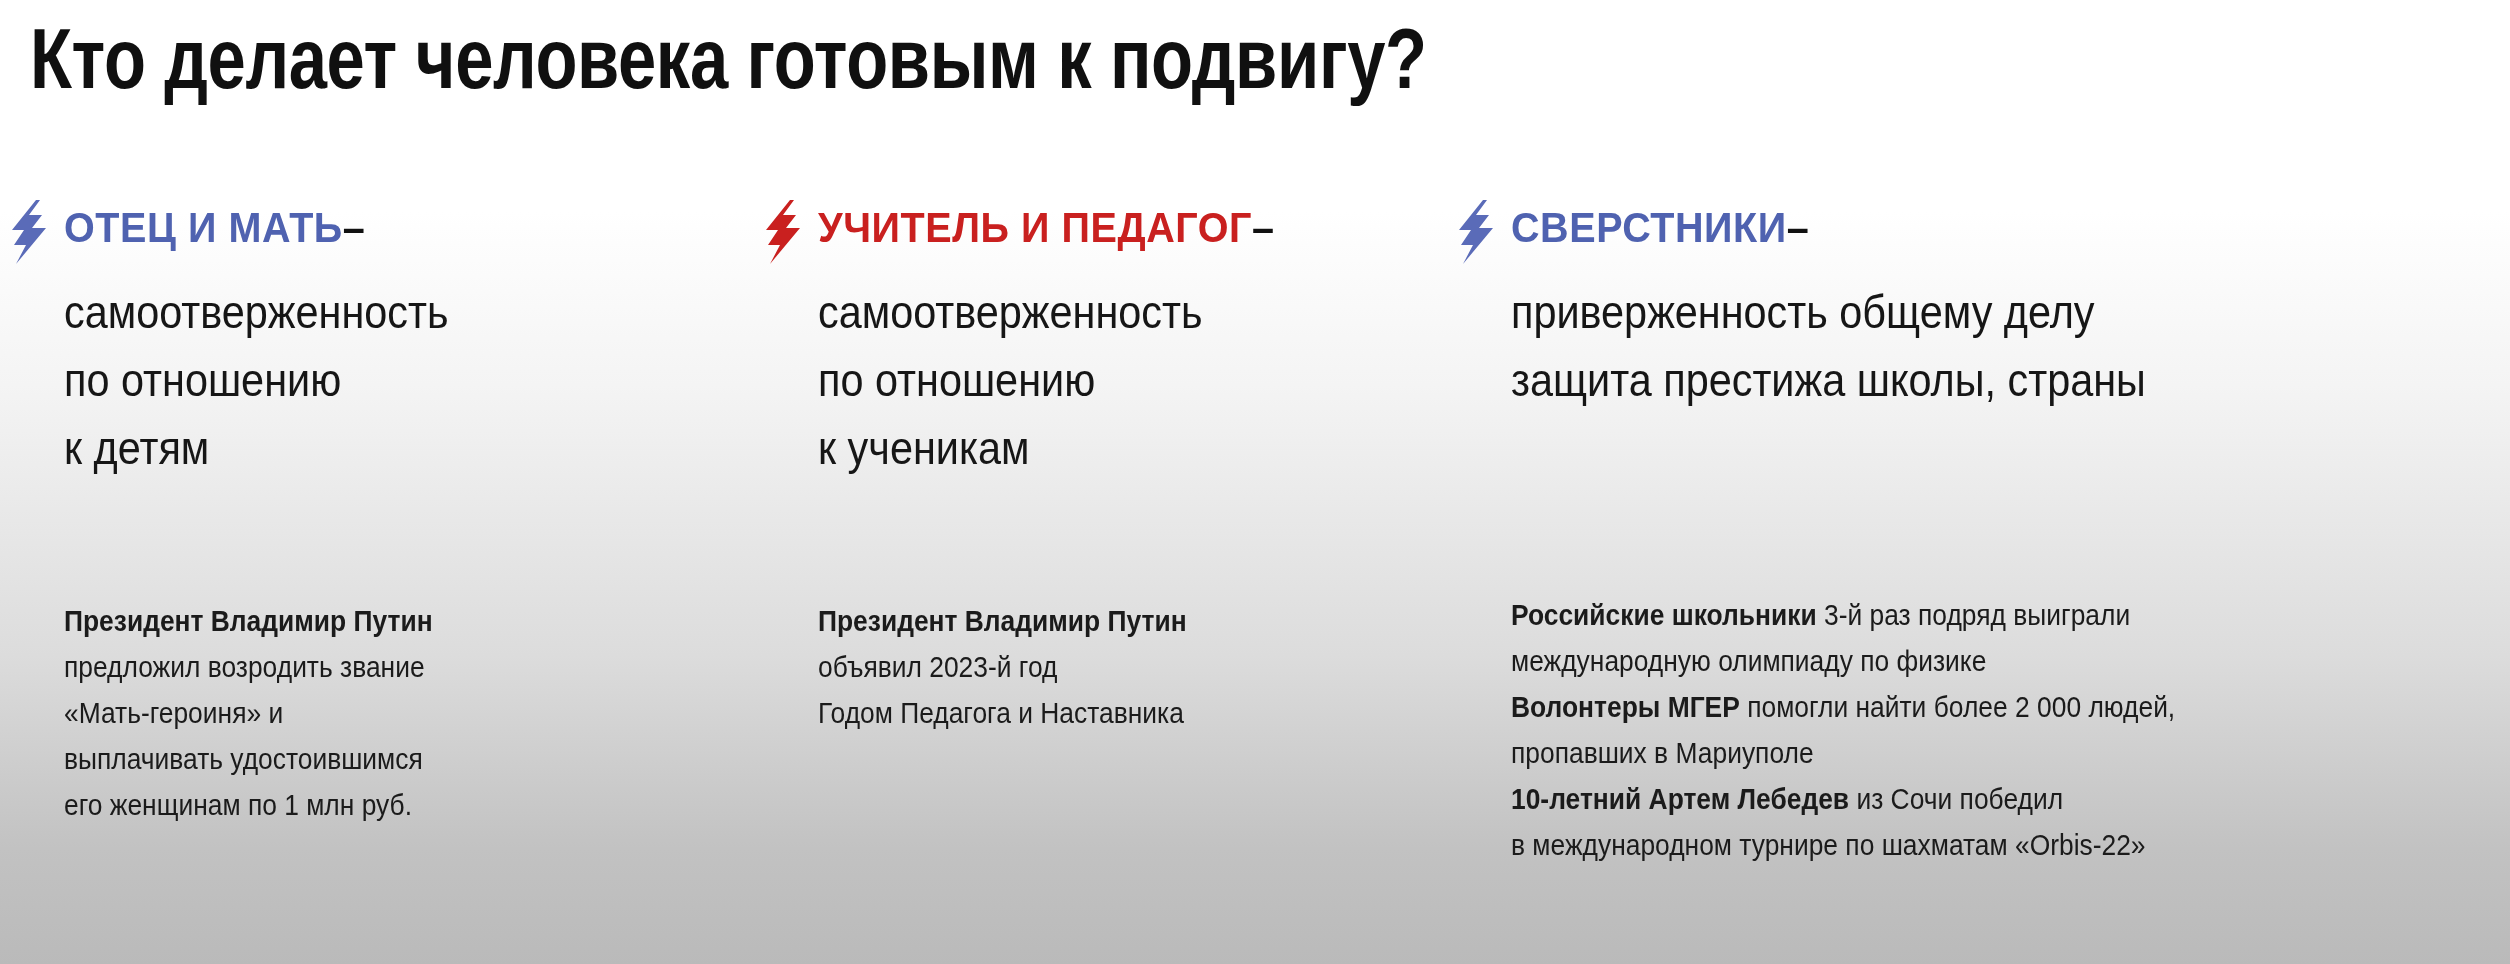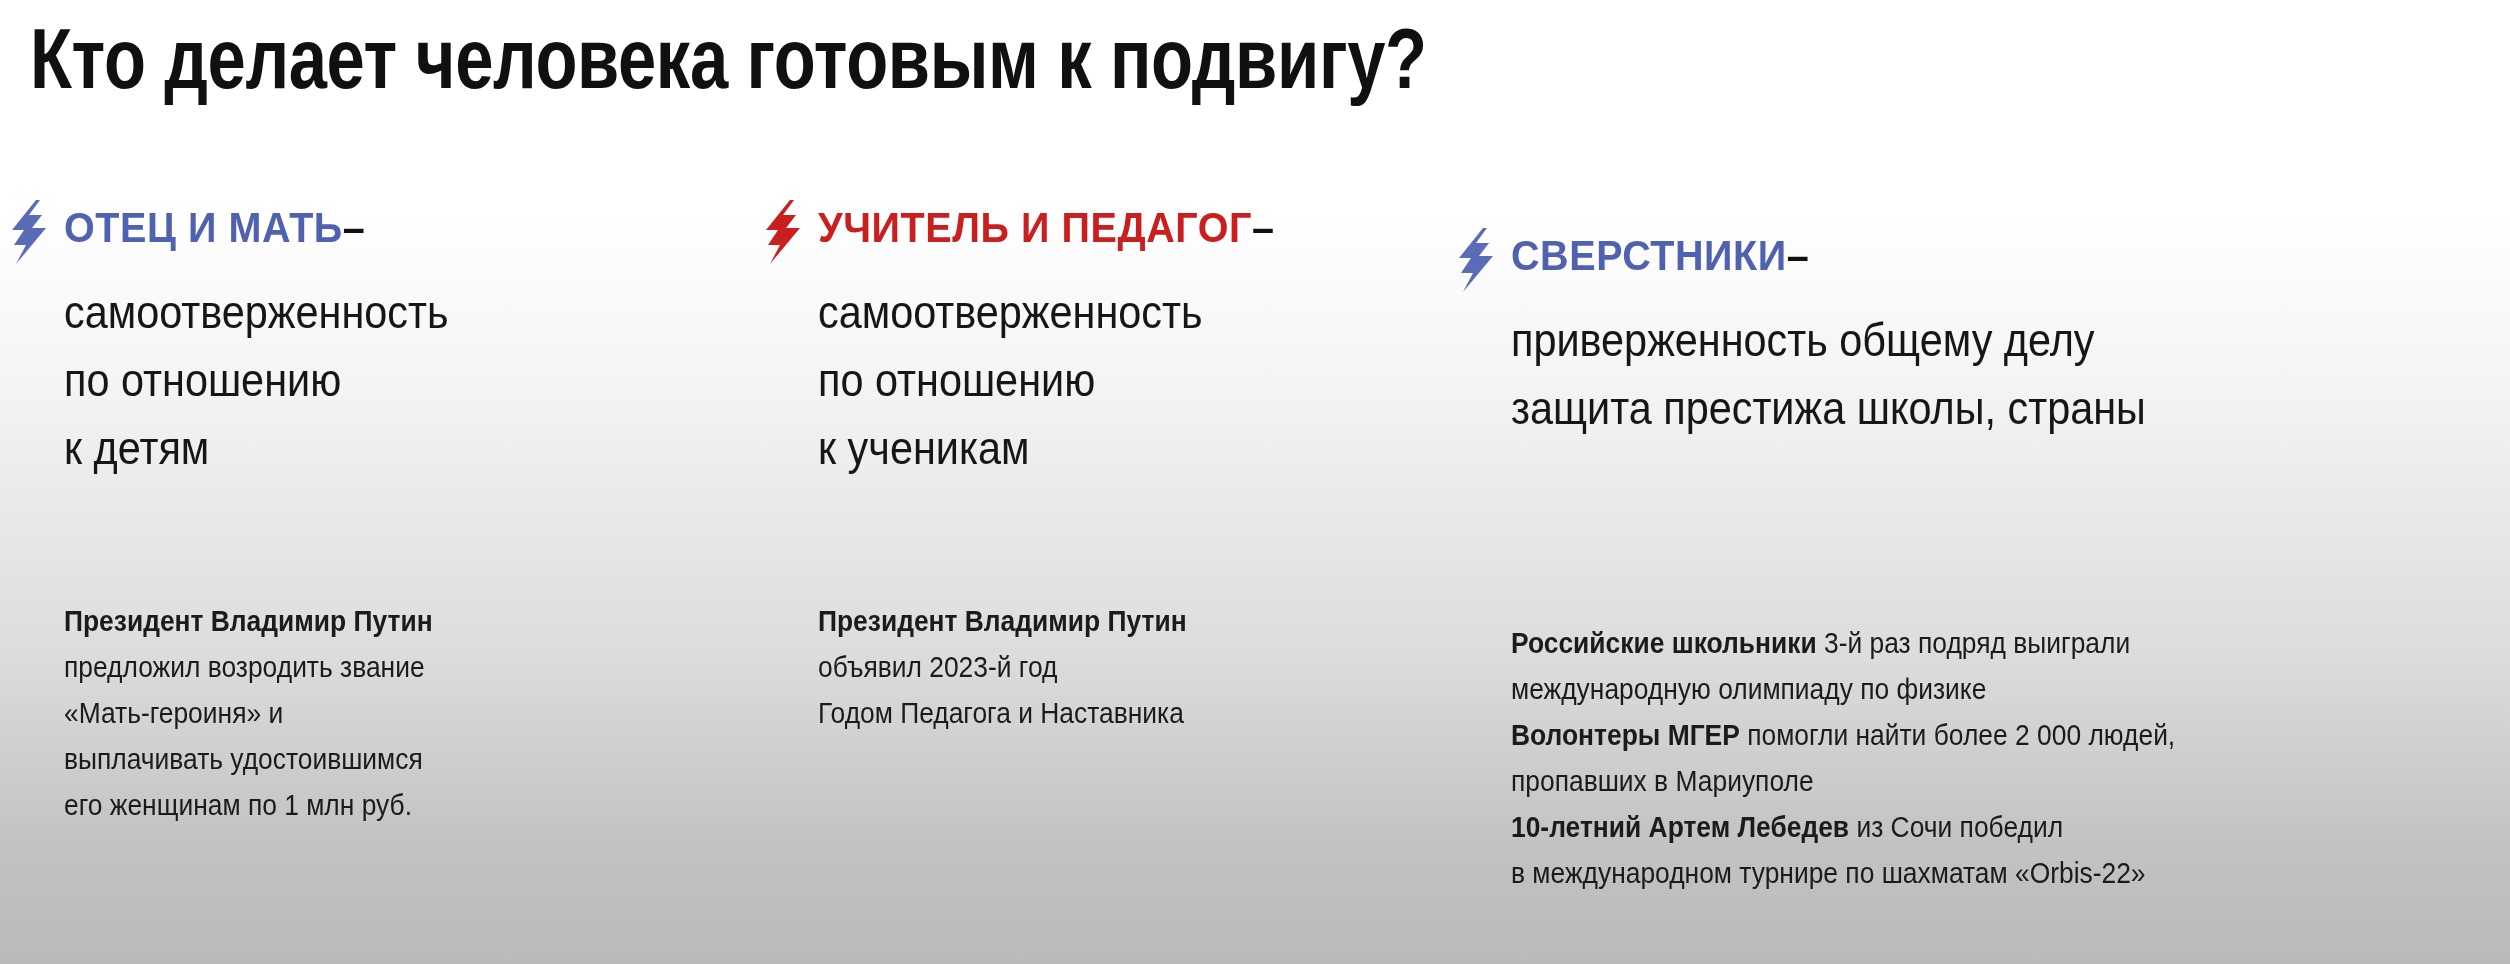--- a/index.html
+++ b/index.html
@@ -25,21 +25,21 @@
     transform:scaleX(0.80);
     transform-origin:left top;
     white-space:nowrap;
   }
 
   
   .columns{position:absolute;left:0;top:196px;width:2510px;height:770px;}
   .col{position:absolute;top:0;}
   .col-1{left:8px;width:700px;}
   .col-2{left:762px;width:700px;}
-  .col-3{left:1455px;width:1050px;margin-top:28px;}
+  .col-3{left:1455px;width:1050px;}
 
   .col-head{position:relative;height:70px;white-space:nowrap;}
 
   .bolt{
     position:absolute;left:0;top:4px;
     width:42px;height:64px;
     display:block;
   }
 
   .head-text{

